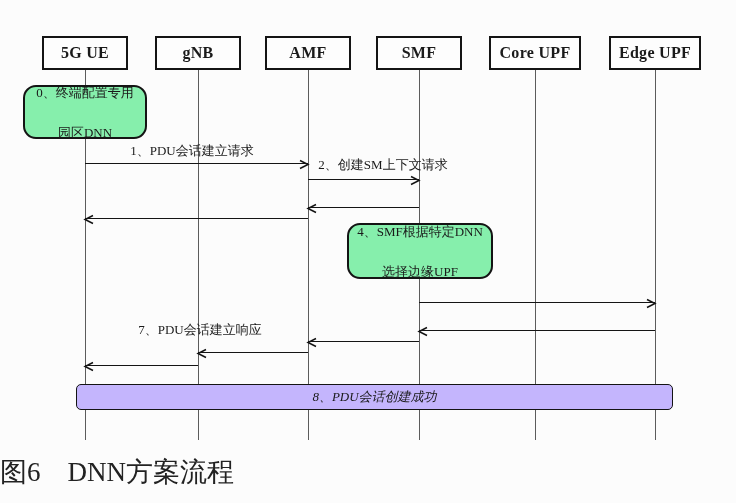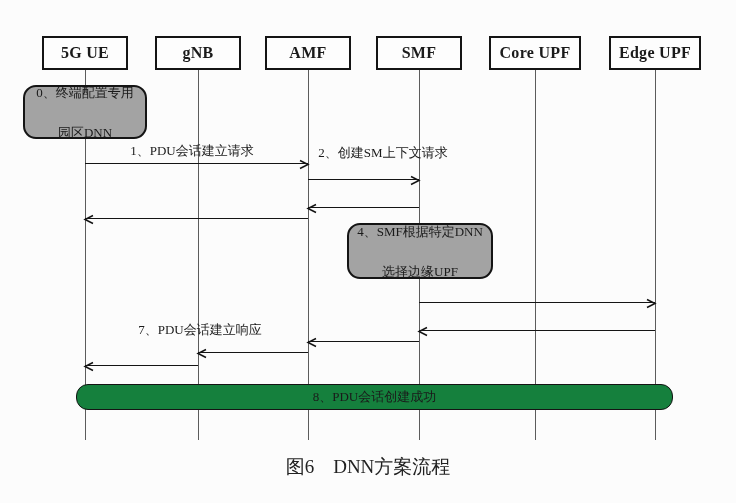--- a/index.html
+++ b/index.html
@@ -8,39 +8,39 @@
     position:relative;width:736px;height:503px;background:#fcfcfc;overflow:hidden;
     font-family:"Liberation Serif","DejaVu Serif",serif;color:#1a1a1a;padding-left:16px;
   }
   .actor{
     position:absolute;top:36px;height:34px;background:#fdfdfd;border:2px solid #141414;
     display:flex;align-items:center;justify-content:center;
     font-weight:bold;font-size:16px;z-index:3;letter-spacing:.3px;
   }
   .lifeline{position:absolute;top:70px;height:370px;width:1px;background:#5c5c5c;z-index:1;}
   .note{
-    position:absolute;background:#a3a3a3;border:2px solid #141414;border-radius:13px;
+    position:absolute;background:#86efac;border:2px solid #141414;border-radius:13px;
     display:flex;flex-direction:column;align-items:center;justify-content:center;
     font-size:13px;line-height:19px;text-align:center;z-index:4;padding:2px 4px;gap:21px;
   }
   .arrow{position:absolute;border-top:1.5px solid #141414;height:0;z-index:5;}
   .arrow svg{position:absolute;top:-6px;display:block;}
   .arrow.right svg{right:-2px;}
   .arrow.left svg{left:-2px;}
   .msg-label{
     position:absolute;font-size:13px;text-align:center;white-space:nowrap;z-index:5;
   }
   .banner{
-    position:absolute;left:76px;top:384px;width:597px;height:26px;background:#15803d;
-    border:1.5px solid #141414;border-radius:12px;display:flex;align-items:center;
-    justify-content:center;font-size:13px;z-index:4;
+    position:absolute;left:76px;top:384px;width:597px;height:26px;background:#c4b5fd;
+    border:1.5px solid #141414;border-radius:5px;display:flex;align-items:center;
+    justify-content:center;font-size:13px;z-index:4;font-style:italic;
   }
   .caption{
-    position:absolute;left:0;top:454px;width:736px;text-align:center;
-    font-size:19px;color:#222;z-index:2;
+    position:absolute;left:0;top:454px;width:736px;text-align:left;
+    font-size:27px;color:#222;z-index:2;
   }
 </style>
 </head>
 <body>
 
 <div class="page">
 
   <div class="lifeline" style="left:85px"></div>
   <div class="lifeline" style="left:198px"></div>
   <div class="lifeline" style="left:308px"></div>
@@ -60,21 +60,21 @@
     <span>园区DNN</span>
   </div>
 
   <div class="msg-label" style="left:102px;top:142px;width:180px">1、PDU会话建立请求</div>
   <div class="arrow right" style="left:85px;top:163px;width:223px">
     <svg width="13" height="13" viewBox="0 0 13 13">
         <path d="M3 2.5 L11 6.5 L3 10.5" fill="none" stroke="#141414" stroke-width="1.5"></path>
       </svg>
   </div>
 
-  <div class="msg-label" style="left:293px;top:144px;width:180px">2、创建SM上下文请求</div>
+  <div class="msg-label" style="left:293px;top:156px;width:180px">2、创建SM上下文请求</div>
   <div class="arrow right" style="left:308px;top:179px;width:111px">
     <svg width="13" height="13" viewBox="0 0 13 13">
         <path d="M3 2.5 L11 6.5 L3 10.5" fill="none" stroke="#141414" stroke-width="1.5"></path>
       </svg>
   </div>
 
   <div class="arrow left" style="left:308px;top:207px;width:111px">
     <svg width="13" height="13" viewBox="0 0 13 13">
         <path d="M10 2.5 L2 6.5 L10 10.5" fill="none" stroke="#141414" stroke-width="1.5"></path>
       </svg>

